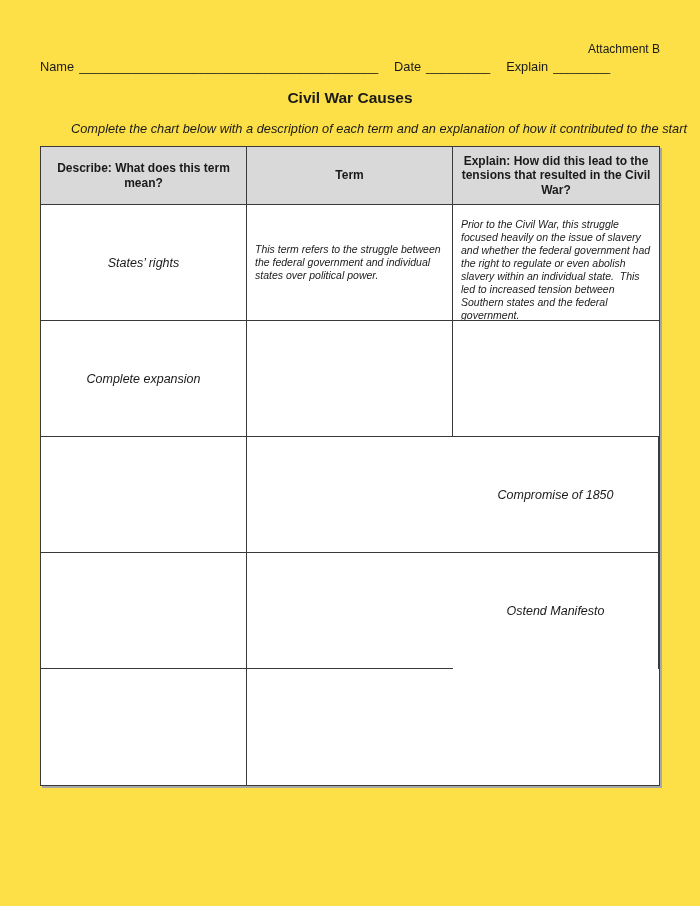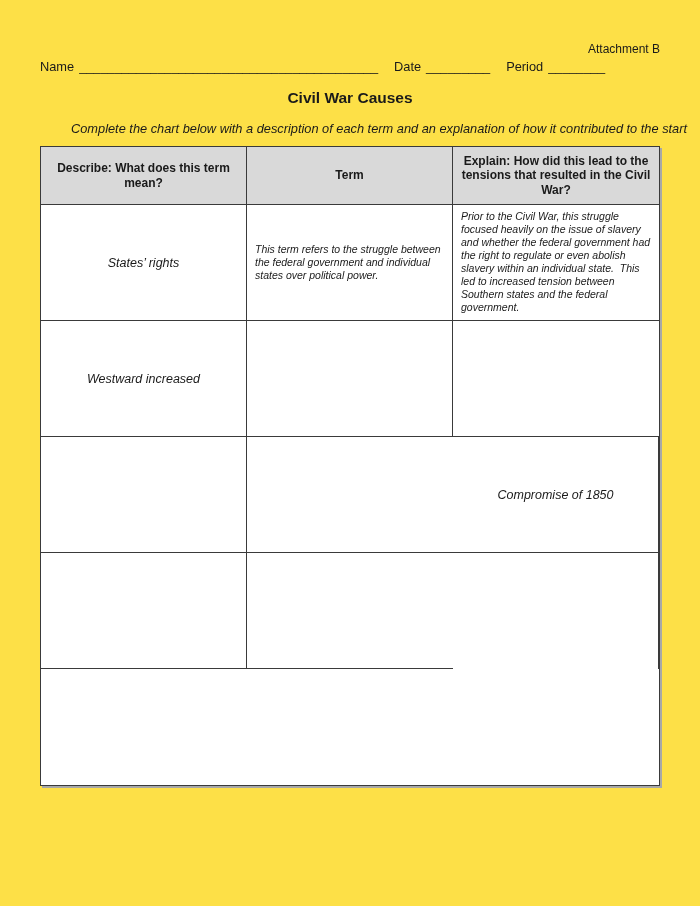--- a/index.html
+++ b/index.html
@@ -89,69 +89,71 @@
     line-height: 13px;
     padding: 0 8px;
     white-space: pre-wrap;
   }
   .example-top {
     font-style: italic;
     font-size: 10.5px;
     line-height: 13px;
     padding: 5px 8px 0 8px;
     white-space: pre-wrap;
+    margin-top: 8px;
   }
   .empty-cell { background: #ffffff; }
 </style>
 </head>
 <body>
 
 <div class="page">
 
   <div class="attachment">Attachment B</div>
 
   <div class="fields">
     <span class="fgroup">
       <span>Name</span>
       <span class="blank">__________________________________________</span>
     </span>
     <span class="fgroup">
       <span>Date</span>
       <span class="blank">_________</span>
     </span>
     <span class="fgroup">
-      <span>Period</span>
+      <span>Explain</span>
       <span class="blank">________</span>
     </span>
   </div>
 
   <div class="title">Civil War Causes</div>
 
   <div class="instructions">
     <div>Complete the chart below with a description of each term and an explanation of how it contributed to the start</div>
   </div>
 
   <div class="tbl">
 
     <div class="c hc">Describe: What does this term mean?</div>
     <div class="c hc">Term</div>
     <div class="c hc last-col">Explain: How did this lead to the tensions that resulted in the Civil War?</div>
 
     <div class="c term-cell">States’ rights</div>
     <div class="c example-mid">This term refers to the struggle between the federal government and individual states over political power.</div>
     <div class="c example-top last-col">Prior to the Civil War, this struggle focused heavily on the issue of slavery and whether the federal government had the right to regulate or even abolish slavery within an individual state.  This led to increased tension between Southern states and the federal government.</div>
 
-    <div class="c term-cell">Westward increased</div>
+    <div class="c term-cell">Complete expansion</div>
     <div class="c empty-cell"></div>
     <div class="c empty-cell last-col"></div>
 
     <div class="c empty-cell"></div>
     <div class="c empty-cell last-col"></div>
 
     <div class="c term-cell">Compromise of 1850</div>
     <div class="c empty-cell"></div>
     <div class="c empty-cell last-col"></div>
 
+    <div class="c term-cell last-row">Ostend Manifesto</div>
     <div class="c empty-cell last-row"></div>
     <div class="c empty-cell last-col last-row"></div>
 
   </div>
 </div>
 
 </body></html>

